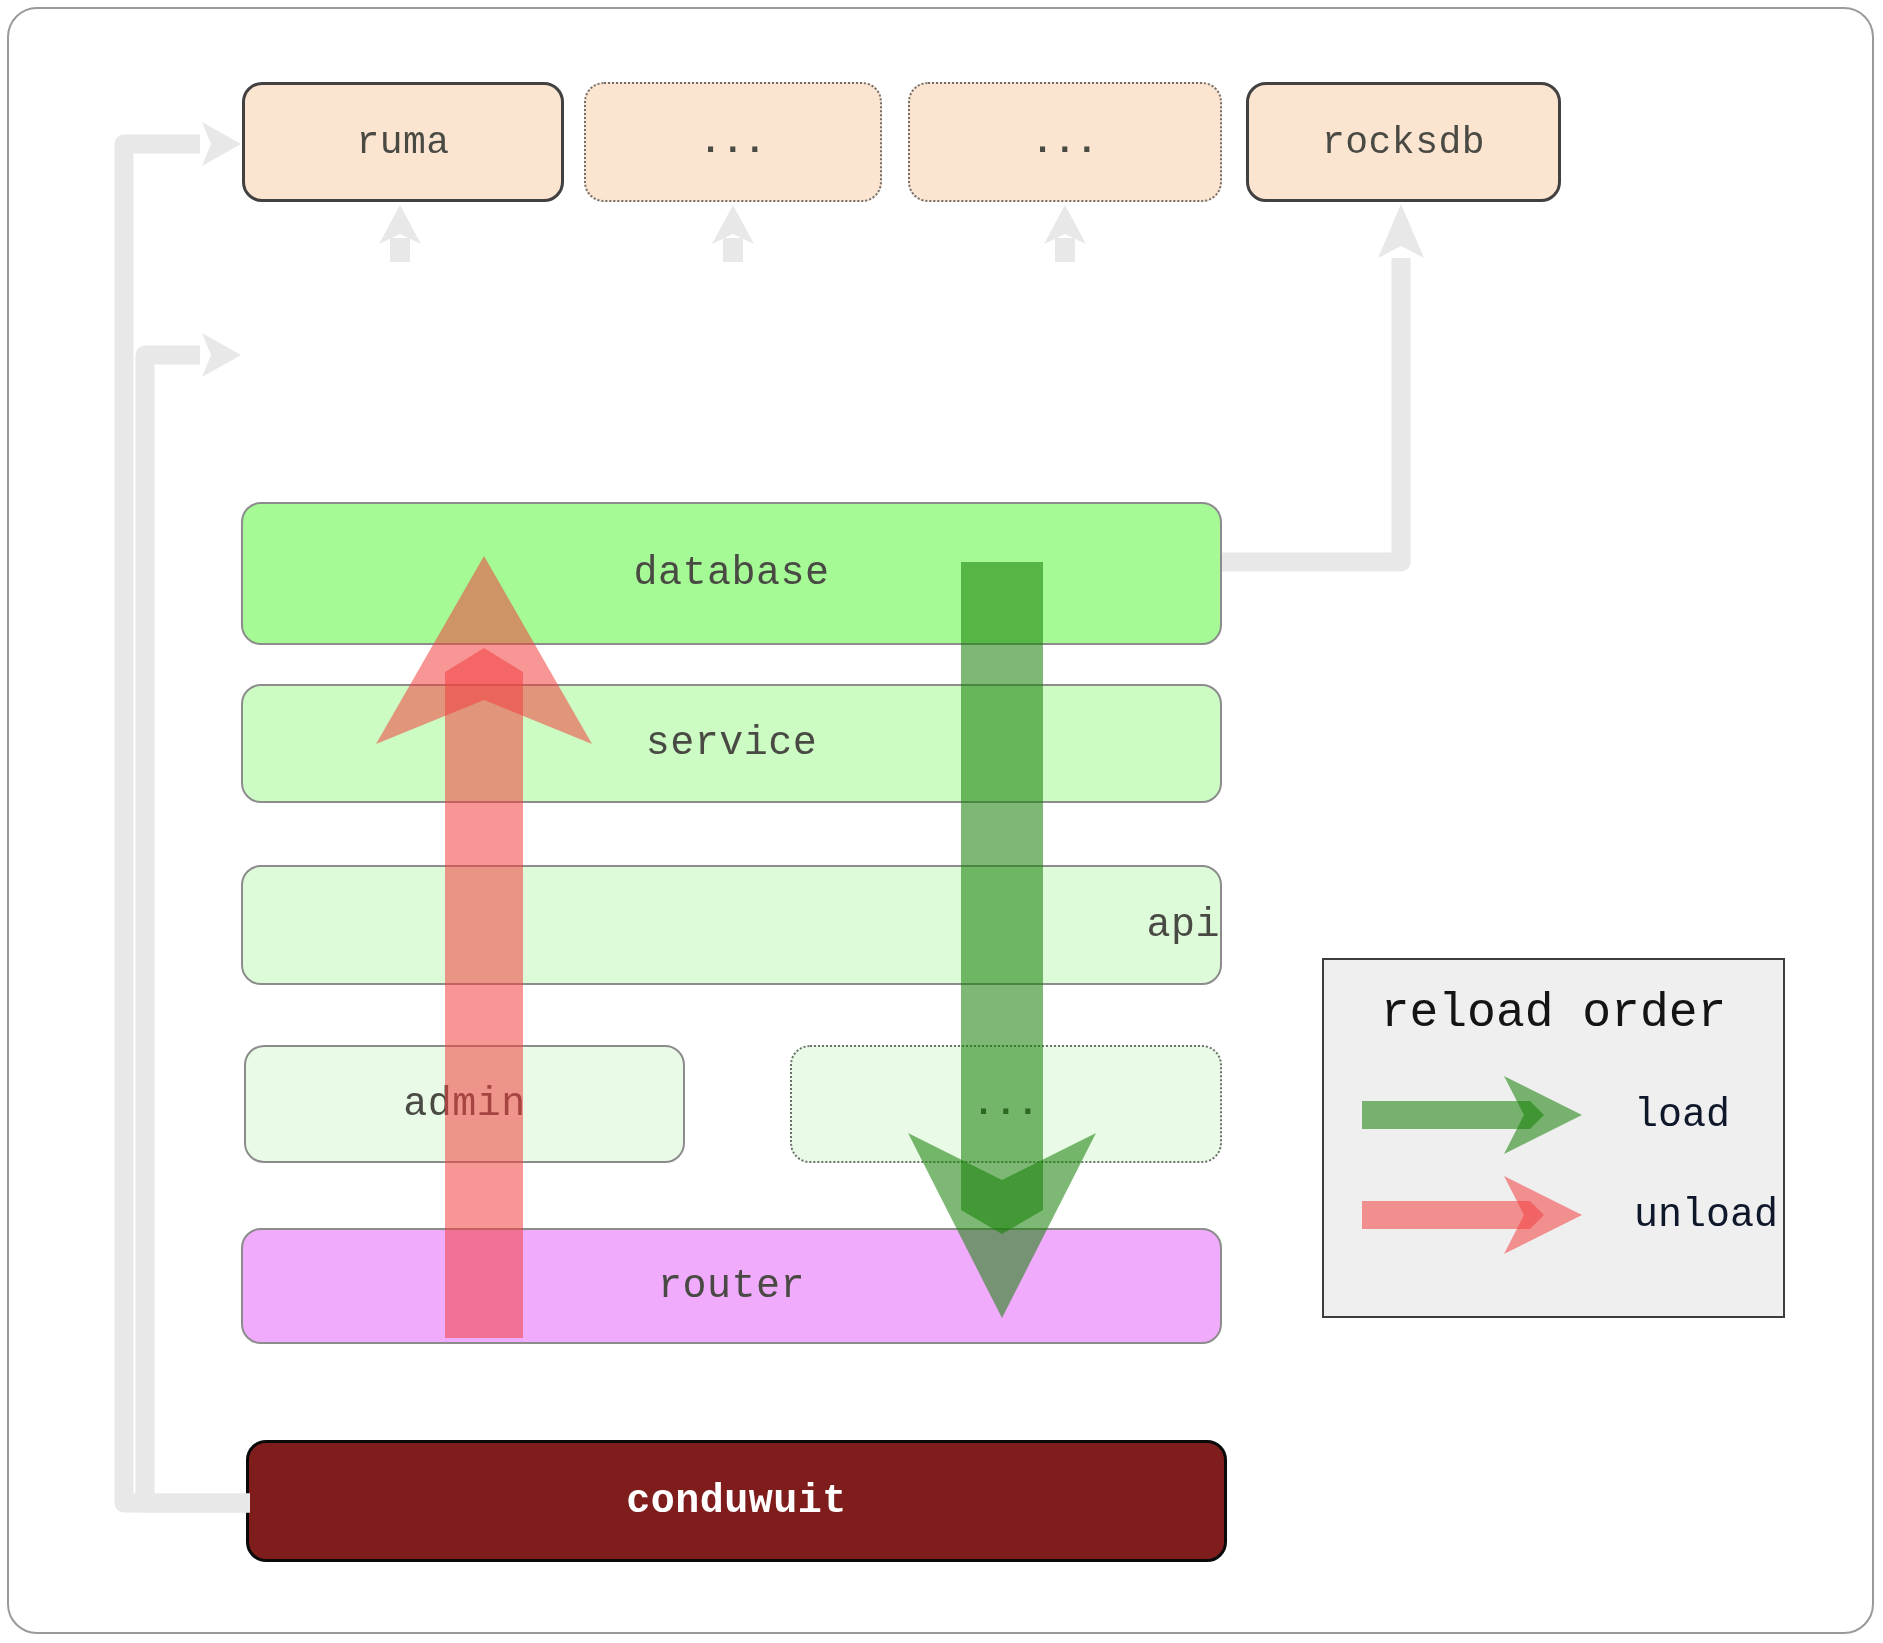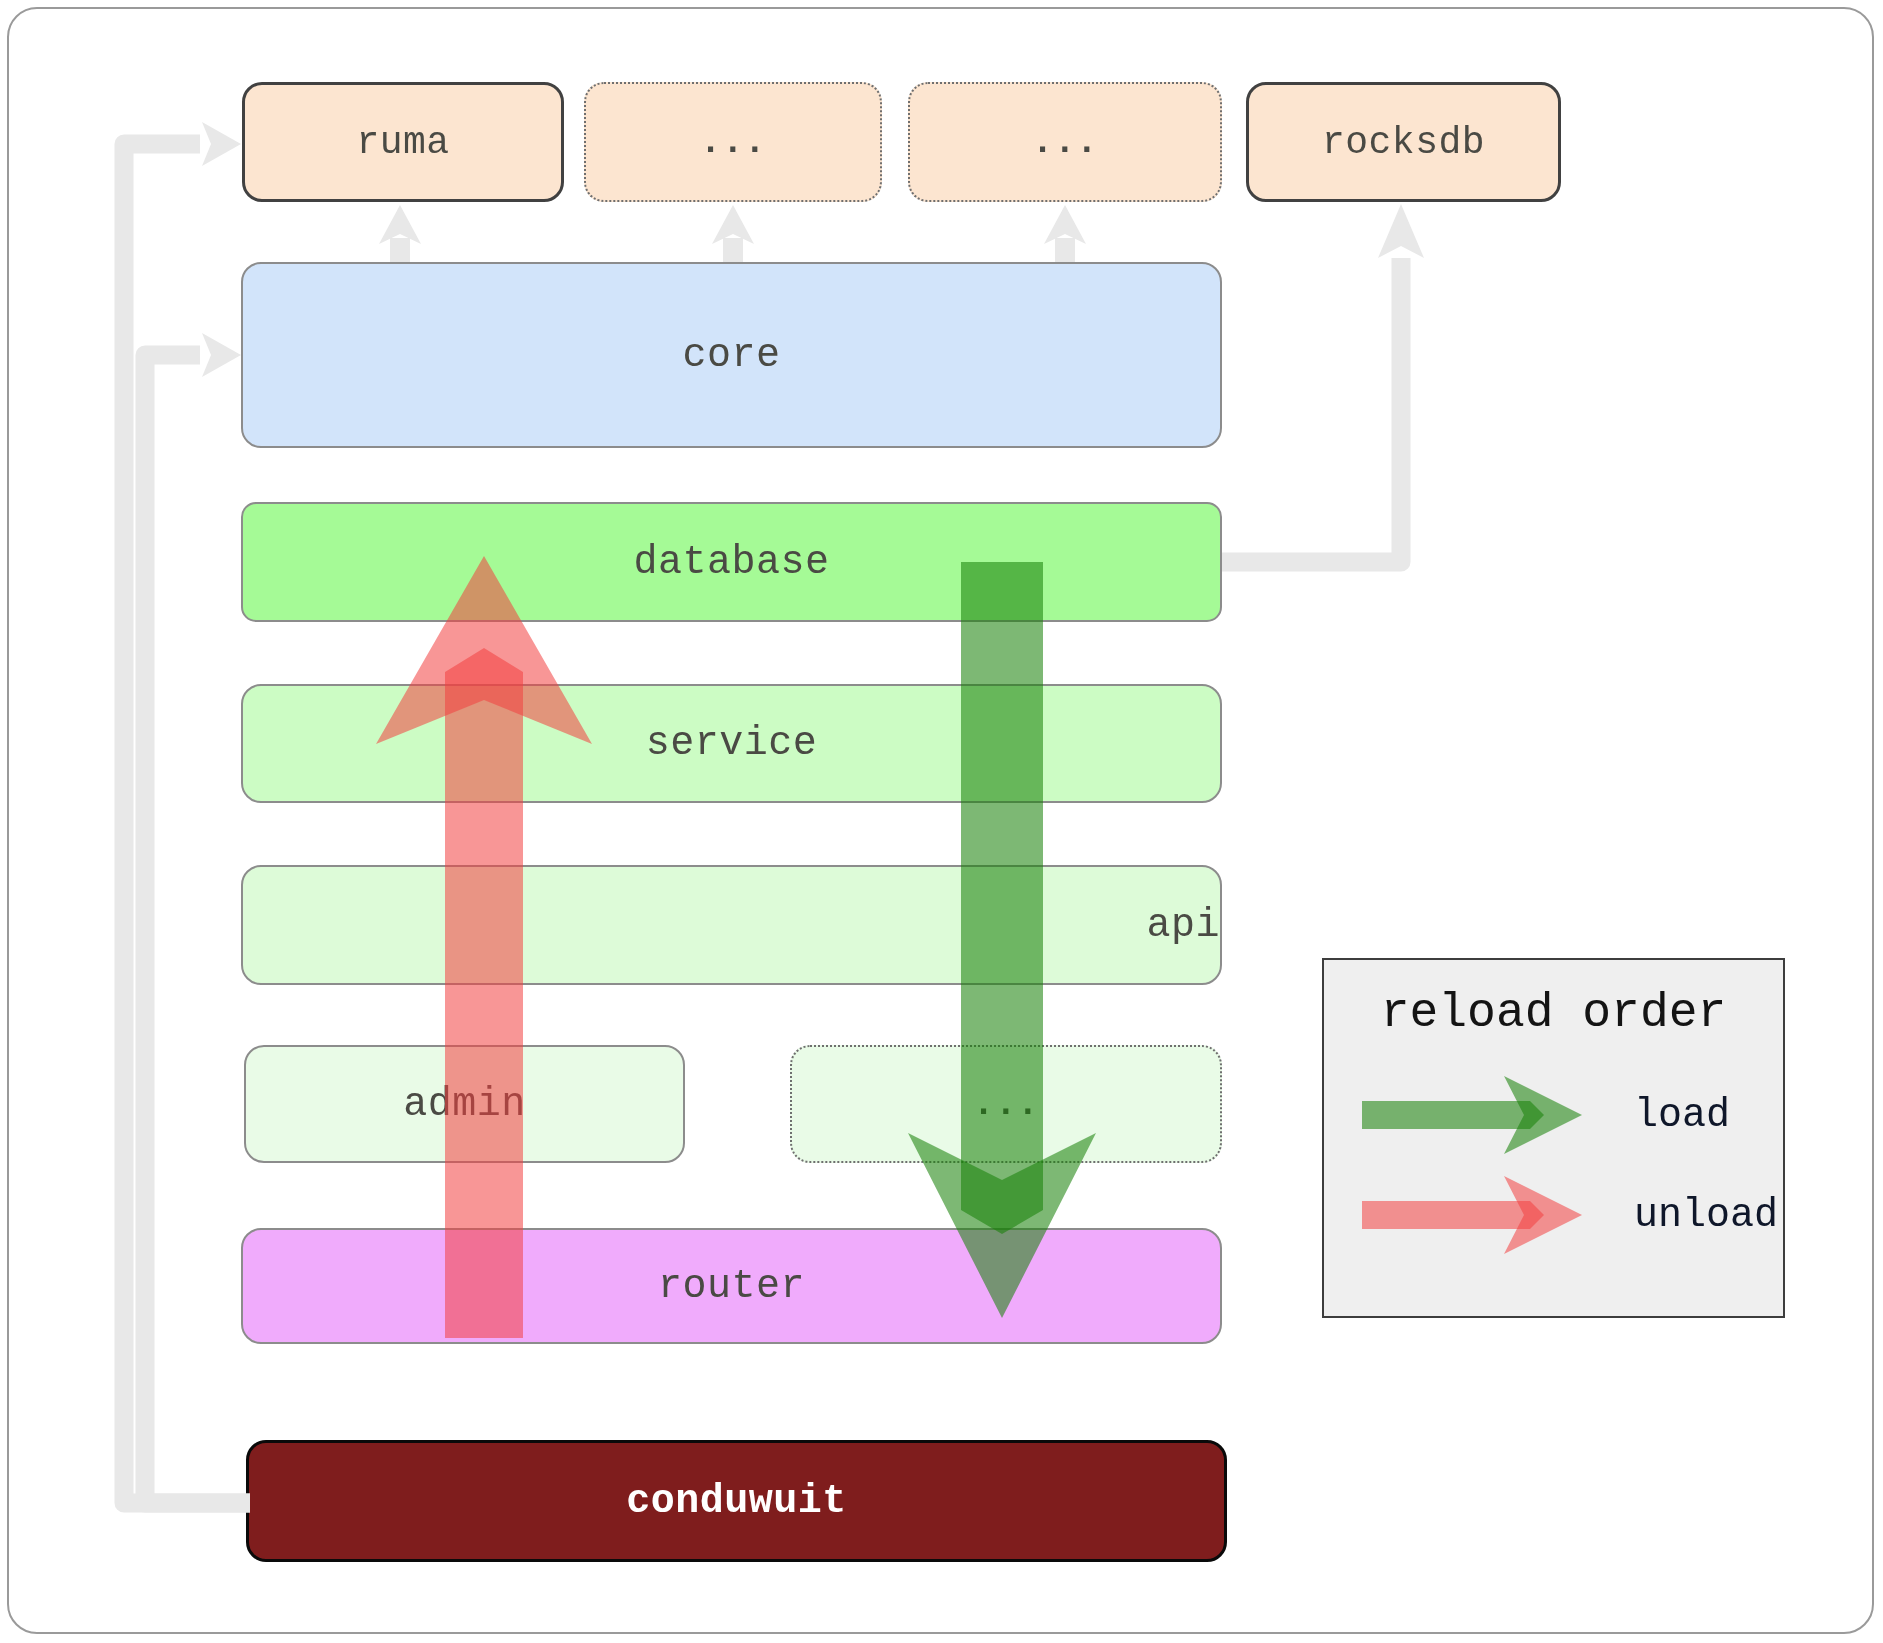--- a/index.html
+++ b/index.html
@@ -17,21 +17,21 @@
     font-size:40px;color:#4a4a44;letter-spacing:0.5px;
   }
   .peach{background:#fce5d0;border:3px solid #414141;font-size:38px;}
   .peach.dotted{border:2px dotted #6f6f6f;}
   .top1{left:242px;top:82px;width:322px;height:120px;}
   .top2{left:584px;top:82px;width:298px;height:120px;}
   .top3{left:908px;top:82px;width:314px;height:120px;}
   .top4{left:1246px;top:82px;width:315px;height:120px;}
   .rowbox{border:2px solid #8c8c8c;}
   .b-core{left:241px;top:262px;width:981px;height:186px;background:#d2e4fa;}
-  .b-database{left:241px;top:502px;width:981px;height:120px;background:#a5fa96;border-radius:15px;}
+  .b-database{left:241px;top:502px;width:981px;height:143px;background:#a5fa96;}
   .b-service{left:241px;top:684px;width:981px;height:119px;background:#ccfcc4;}
   .b-api{left:241px;top:865px;width:981px;height:120px;background:#ddfbd8;justify-content:flex-end;}
   .b-admin{left:244px;top:1045px;width:441px;height:118px;background:#e9fbe7;}
   .b-admin-dots{left:790px;top:1045px;width:432px;height:118px;background:#e9fbe7;border:2px dotted #6f6f6f;}
   .b-router{left:241px;top:1228px;width:981px;height:116px;background:#f0abfc;}
   .b-conduwuit{
     left:246px;top:1440px;width:981px;height:122px;background:#7f1d1d;
     border:3px solid #0a0a0a;color:#ffffff;font-weight:600;
   }
   .dotslabel{font-weight:bold;font-size:36px;}
@@ -63,23 +63,20 @@
   <div class="box peach dotted top2">
     <span class="dotslabel">...</span>
   </div>
   <div class="box peach dotted top3">
     <span class="dotslabel">...</span>
   </div>
   <div class="box peach top4">
     <span>rocksdb</span>
   </div>
 
-  <div class="box rowbox b-core">
-    <span>core</span>
-  </div>
   <div class="box rowbox b-database">
     <span>database</span>
   </div>
   <div class="box rowbox b-service">
     <span>service</span>
   </div>
   <div class="box rowbox b-api">
     <span>api</span>
   </div>
   <div class="box rowbox b-admin">

